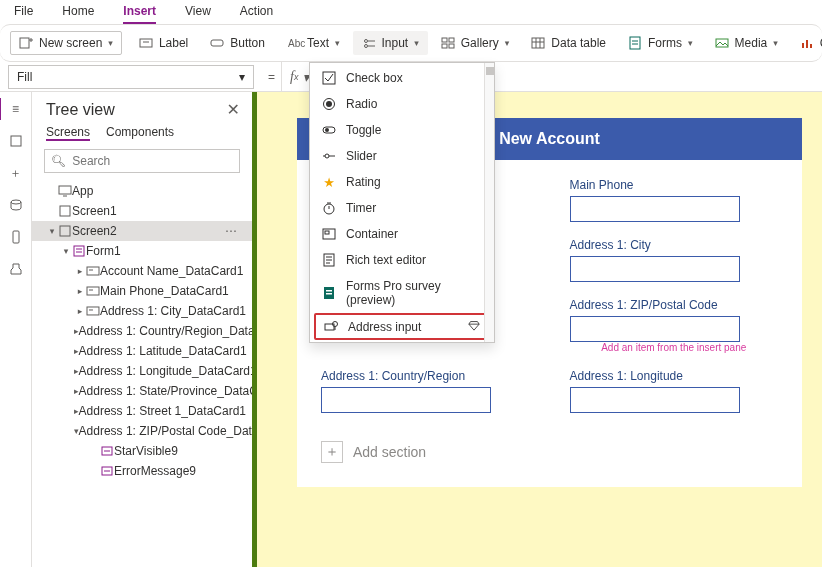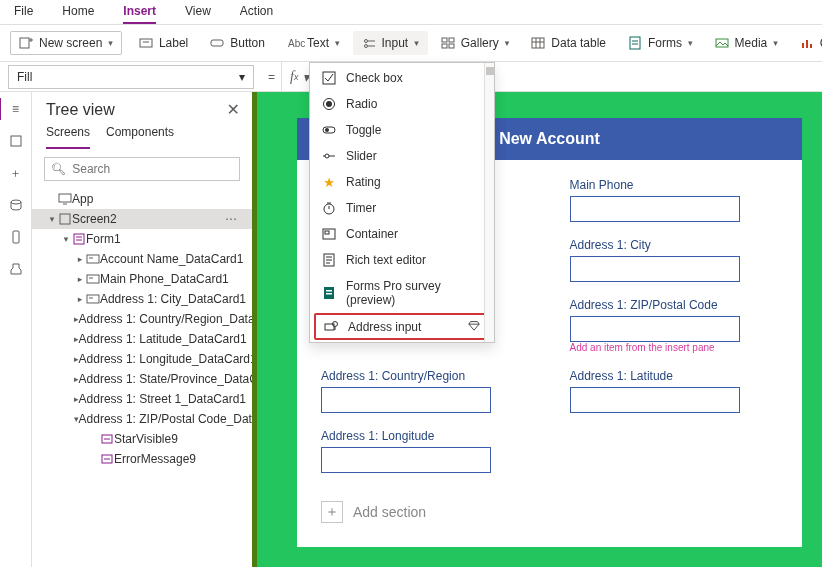--- a/index.html
+++ b/index.html
@@ -2,21 +2,21 @@
 <html><head>
 <meta charset="utf-8">
 <style>
   * { box-sizing: border-box; margin: 0; padding: 0; font-family: "Segoe UI", Arial, sans-serif; }
   body { width: 822px; height: 567px; overflow: hidden; background: #fff; font-size: 12px; color: #323130; }
   
   .menubar { display:flex; gap:29px; padding:4px 14px 0 14px; height:24px; align-items:flex-start;}
   .menubar span { padding-bottom:4px; cursor:default; }
   .menubar .active { color:#8b1d8b; border-bottom:2px solid #8b1d8b; font-weight:600;}
   
-  .ribbon { display:flex; align-items:center; gap:4px; padding:6px 10px; border-top:1px solid #e1dfdd; border-bottom:1px solid #e1dfdd; height:38px;}
+  .ribbon { display:flex; align-items:center; gap:4px; padding:6px 10px; border-top:1px solid #e1dfdd; border-bottom:1px solid #e1dfdd; height:38px;border-radius:10px;}
   .rbtn { display:flex; align-items:center; gap:6px; padding:4px 8px; font-size:12px; color:#323130; border:1px solid transparent; border-radius:2px; white-space:nowrap;}
   .rbtn.box { border:1px solid #c8c6c4; }
   .rbtn .chev { font-size:9px; color:#605e5c;}
   .ic { width:14px; height:14px; display:inline-flex; align-items:flex-start; justify-content:center;}
   .ic svg { width:14px; height:14px; }
   .pressed { background:#f3f2f1; }
   
   .fxrow { display:flex; align-items:center; height:30px; border-bottom:1px solid #e1dfdd;}
   .propbox { width:246px; border:1px solid #c8c6c4; margin:0 8px; padding:4px 8px; font-size:12px; display:flex; justify-content:space-between; align-items:center;gap:20px;}
   .eq { padding:0 6px; color:#605e5c;}
@@ -24,32 +24,32 @@
   
   .main { display:flex; height:calc(567px - 24px - 38px - 30px); }
   .rail { width:32px; border-right:1px solid #e1dfdd; display:flex; flex-direction:column; align-items:center; padding-top:8px; gap:14px;}
   .rail .ritem { width:18px; height:18px; display:flex; align-items:center; justify-content:center; color:#605e5c;}
   .rail .sel { position:relative;}
   .rail .sel::before { content:""; position:absolute; left:-8px; top:-2px; width:2px; height:22px; background:#8b1d8b;}
   
   .tree { width:225px; border-right:5px solid #4d7c0f; display:flex; flex-direction:column;}
   .tree-head { display:flex; justify-content:space-between; align-items:center; padding:8px 12px 2px 14px; font-size:16px;}
   .tree-tabs { display:flex; gap:16px; padding:4px 14px 0 14px; font-size:12px;}
-  .tree-tabs span { padding-bottom:8px;}
+  .tree-tabs span { padding-bottom:0;}
   .tree-tabs .act { border-bottom:2px solid #8b1d8b;}
   .search { margin:8px 12px; border:1px solid #c8c6c4; display:flex; align-items:center; padding:4px 6px; gap:6px;}
   .search input { border:none; outline:none; font-size:12px; flex:1;}
   .node { display:flex; align-items:center; padding:3px 6px 3px 0; font-size:12px; color:#323130; white-space:nowrap; overflow:hidden;}
   .node.selected { background:#e1dfdd;}
   .chevn { width:12px; text-align:center; color:#605e5c; font-size:9px;}
   .nic { width:14px; height:12px; display:inline-flex; align-items:center; justify-content:center;}
   .ind1{padding-left:14px;} .ind2{padding-left:28px;} .ind3{padding-left:42px;} .ind4{padding-left:56px;}
   .dots{ margin-left:auto; padding-right:8px; letter-spacing:1px; color:#605e5c;}
   
-  .canvas { flex:1; background:#22c55e; position:relative; overflow:hidden;}
+  .canvas { flex:1; background:#fef9c3; position:relative; overflow:hidden;}
   .phonewrap { position:absolute; left:40px; top:26px; right:20px;}
   .titlebar { background:#3b5bab; color:#fff; text-align:center; padding:12px 0; font-size:16px; font-weight:600;}
   .form { background:#fff; padding:18px 24px 24px 24px; }
   .grid { display:grid; grid-template-columns: 1fr 1fr; column-gap:40px; row-gap:16px;}
   .flabel { color:#29477f; font-size:12px; margin-bottom:4px;}
   .finput { border:1px solid #3b5bab; height:26px; width:170px;}
   .hint { color:#d83b9e; font-size:10px;}
   .addsec { display:flex; align-items:center; gap:10px; color:#8a8886; font-size:14px; margin-top:28px;}
   .addsec .plus { width:22px; height:22px; border:1px solid #c8c6c4; display:flex; align-items:center; justify-content:center;}
   
@@ -238,20 +238,29 @@
     <div style="overflow:hidden;flex:1">
       <div class="node ind1">
           <span class="chevn"></span>
           <span class="nic">
             <svg viewBox="0 0 14 12">
               <rect x="1" y="1" width="12" height="8" fill="none" class="c605"></rect>
               <line x1="5" y1="11" x2="9" y2="11" class="c605"></line>
             </svg>
           </span>
           <span>App</span>
+        </div>
+      <div class="node ind1">
+          <span class="chevn"></span>
+          <span class="nic">
+            <svg viewBox="0 0 14 12">
+              <rect x="2" y="1" width="10" height="10" fill="none" class="c605"></rect>
+            </svg>
+          </span>
+          <span>Screen1</span>
         </div>
       <div class="node ind1 selected">
           <span class="chevn">▾</span>
           <span class="nic">
             <svg viewBox="0 0 14 12">
               <rect x="2" y="1" width="10" height="10" fill="none" class="c605"></rect>
             </svg>
           </span>
           <span>Screen2</span>
           <span class="dots">⋯</span>
@@ -394,28 +403,24 @@
           <div style="grid-column:2">
             <div class="flabel">Address 1: City</div>
             <div class="finput"></div>
           </div>
           <div>
             <div class="finput" style="margin-top:18px"></div>
           </div>
           <div>
             <div class="flabel">Address 1: ZIP/Postal Code</div>
             <div class="finput"></div>
-            <div class="hint" style="text-align:left">Add an item from the insert pane</div>
+            <div class="hint" style="text-align:center">Add an item from the insert pane</div>
           </div>
           <div>
             <div class="flabel">Address 1: Country/Region</div>
-            <div class="finput"></div>
-          </div>
-          <div>
-            <div class="flabel">Address 1: Latitude</div>
             <div class="finput"></div>
           </div>
           <div>
             <div class="flabel">Address 1: Longitude</div>
             <div class="finput"></div>
           </div>
         </div>
         <div class="addsec">
           <div class="plus">＋</div>
           <span>Add section</span>

